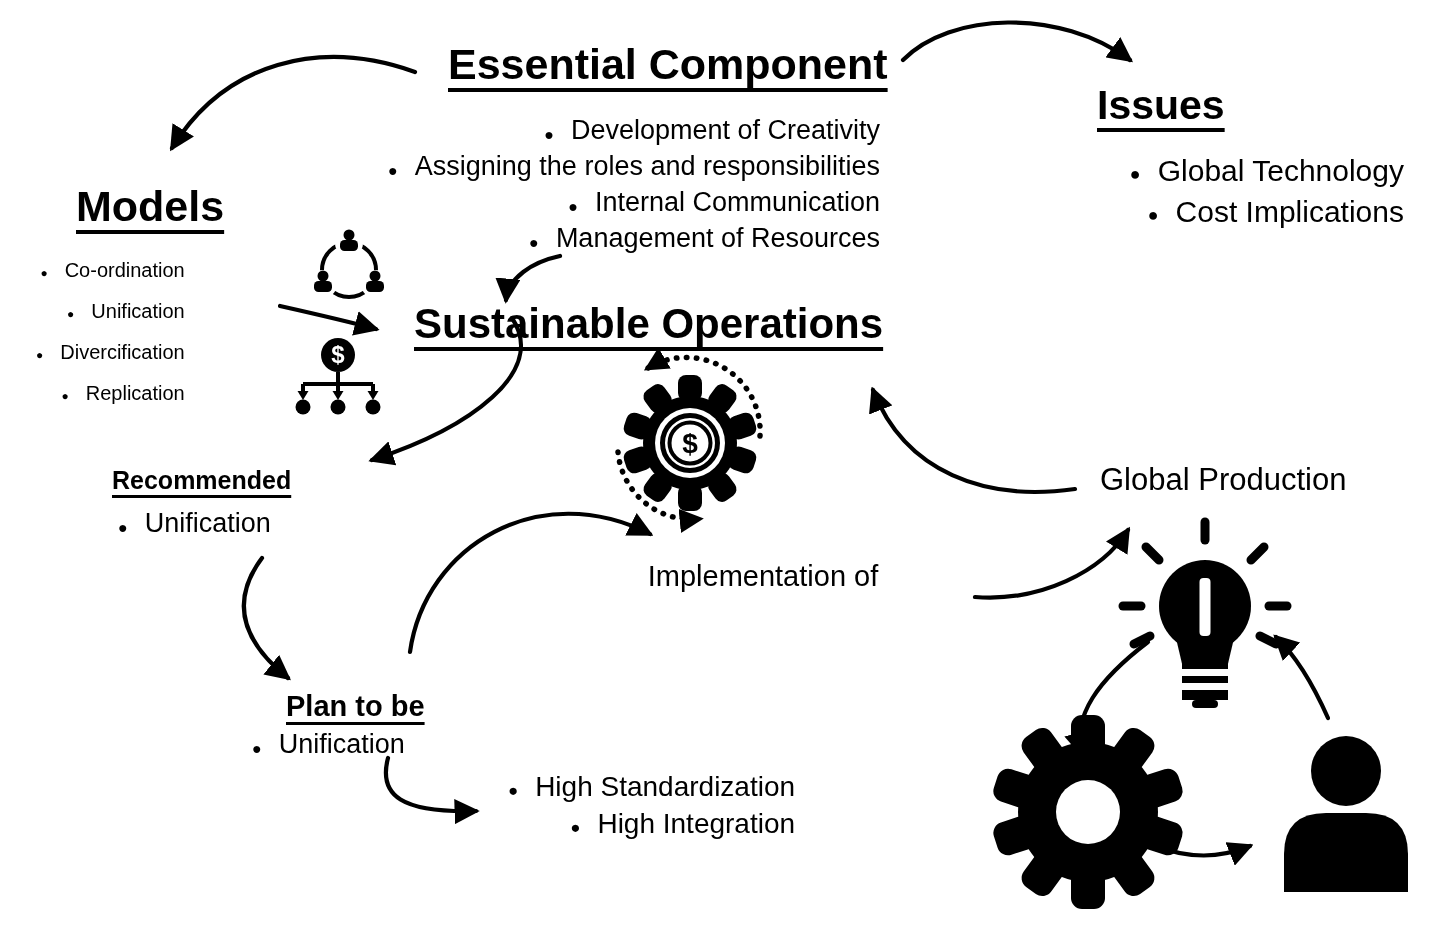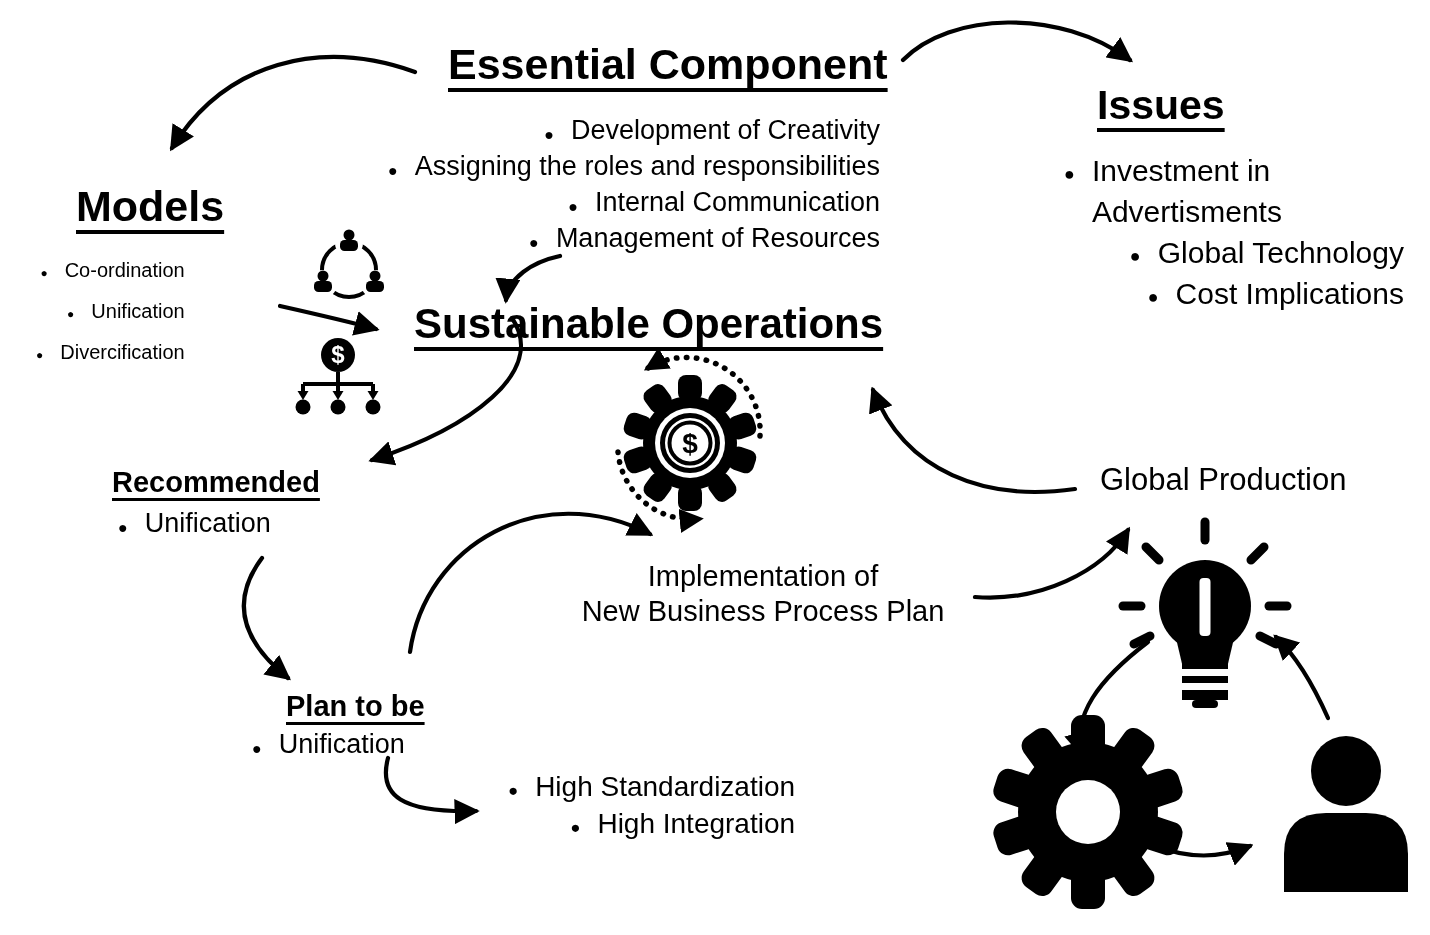--- a/index.html
+++ b/index.html
@@ -170,55 +170,54 @@
   <div class="abs list-models">
     <div class="li">
         <span>Co-ordination</span>
       </div>
     <div class="li">
         <span>Unification</span>
       </div>
     <div class="li">
         <span>Divercification</span>
       </div>
+    <div class="li">
+        <span>Replication</span>
+      </div>
   </div>
 
   <div class="abs hd" style="left:1070px;top:82px;font-size:41px;margin-left:27px;">Issues</div>
 
   <div class="abs list-issues">
     <div class="li">
-        <span>Investment in Advertisments</span>
-      </div>
-    <div class="li">
         <span>Global Technology</span>
       </div>
     <div class="li">
         <span>Cost Implications</span>
       </div>
   </div>
 
   <div class="abs hd" style="left:414px;top:300px;font-size:42px;">Sustainable Operations</div>
 
-  <div class="abs hd-sm" style="left:112px;top:466px;font-size:29px;text-align:center;">Recommended</div>
+  <div class="abs hd-sm" style="left:112px;top:466px;font-size:25px;text-align:center;">Recommended</div>
   <div class="abs mini-list" style="left:118px;top:506px;">
     <div class="li">
         <span>Unification</span>
       </div>
   </div>
 
   <div class="abs hd-sm" style="left:286px;top:690px;font-size:29px;">Plan to be</div>
   <div class="abs mini-list" style="left:252px;top:727px;">
     <div class="li">
         <span>Unification</span>
       </div>
   </div>
 
   <div class="abs" style="left:558px;top:548px;width:410px;text-align:center;font-size:29px;line-height:35px;margin-top:11px;">
     <div>Implementation of</div>
-    <div>New Business Process Plan</div>
   </div>
 
   <div class="abs" style="left:1100px;top:462px;font-size:31px;white-space:nowrap;">Global Production</div>
 
   <div class="abs list-outcomes">
     <div class="li">
         <span>High Standardization</span>
       </div>
     <div class="li">
         <span>High Integration</span>

